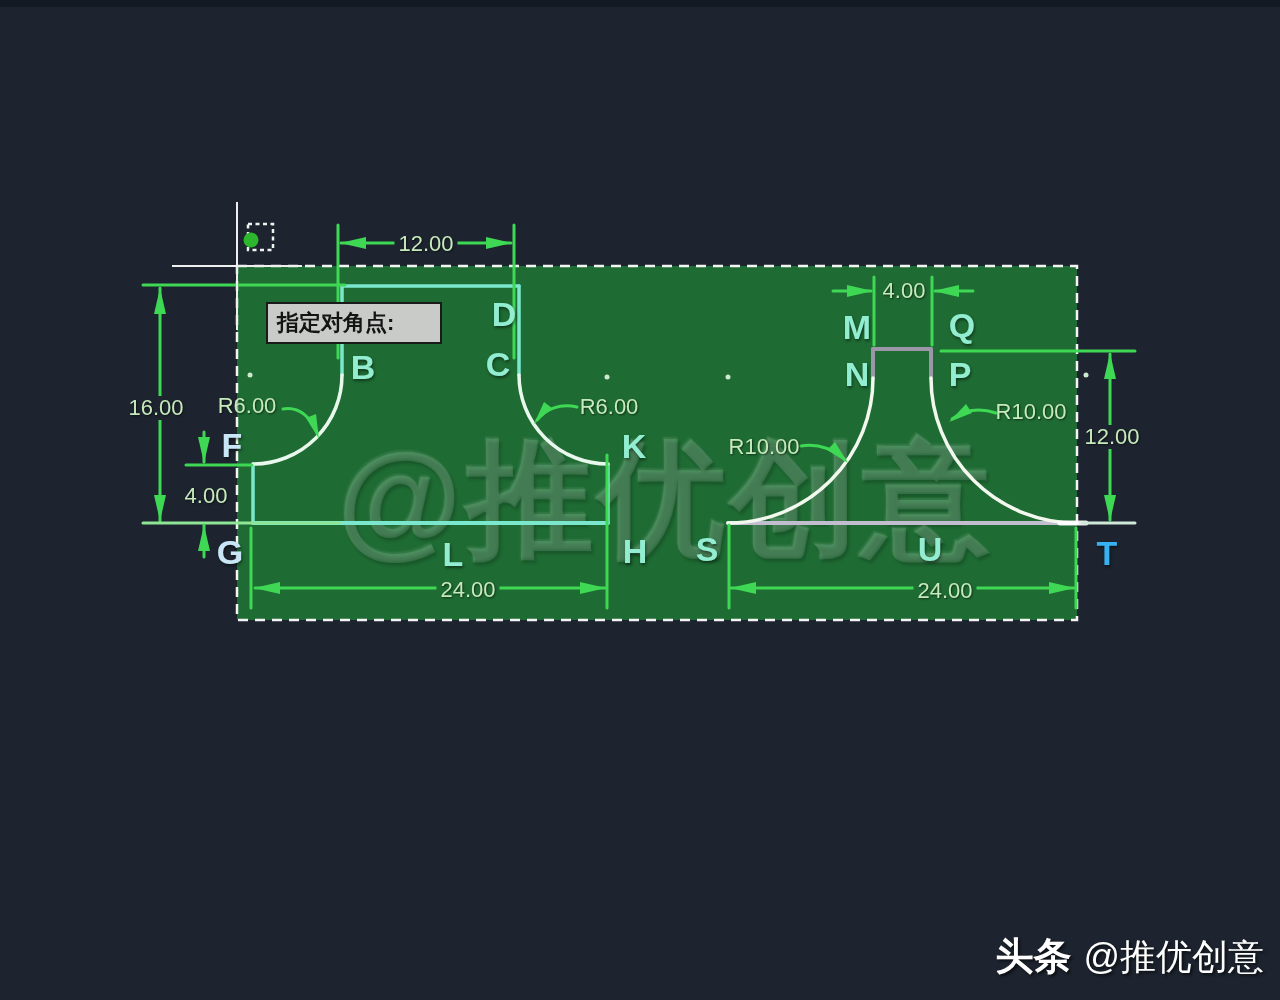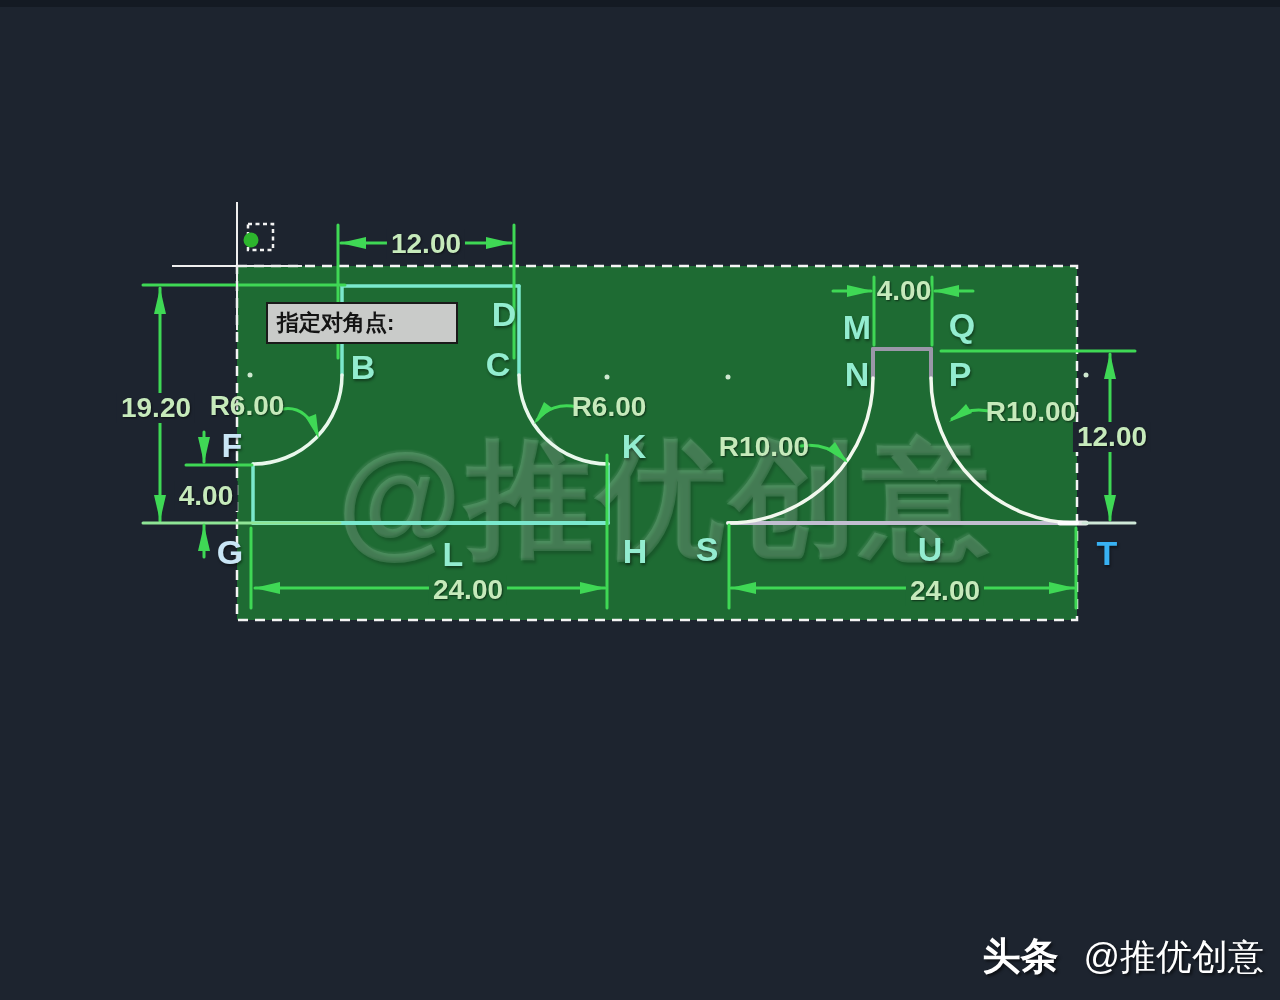--- a/index.html
+++ b/index.html
@@ -6,35 +6,35 @@
   #stage{position:relative;width:1280px;height:1000px;background:#1d242f;overflow:hidden;
          font-family:"Liberation Sans","DejaVu Sans",sans-serif;}
   #topband{position:absolute;left:0;top:0;width:1280px;height:7px;background:#141a23;}
   
   #selwin{position:absolute;left:237px;top:266px;width:840px;height:354px;background:#1e6b33;overflow:hidden;}
   #watermark{position:absolute;left:100px;top:148px;font-size:128px;font-weight:bold;letter-spacing:4px;
              white-space:nowrap;color:rgba(195,238,205,0.17);
              text-shadow:2px 3px 3px rgba(0,0,0,0.18),-1px -2px 2px rgba(255,255,255,0.10);}
   svg.overlay{position:absolute;left:0;top:0;pointer-events:none;}
   
-  .dim{position:absolute;transform:translate(-50%,-50%);font-size:28px;font-weight:bold;color:#c6eabb;
+  .dim{position:absolute;transform:translate(-50%,-50%);font-size:22px;font-weight:normal;color:#c6eabb;
        white-space:nowrap;text-shadow:1px 1px 2px rgba(0,0,0,0.55);line-height:1;padding:1px 4px;}
   .bg-navy{background:#1d242f;}
   .bg-green{background:#1e6b33;margin-left:40px;}
   
   .pt{position:absolute;transform:translate(-50%,-50%);font-size:34px;font-weight:bold;color:#93edd0;
       white-space:nowrap;text-shadow:1px 2px 3px rgba(0,0,0,0.45);line-height:1;}
   .pt-blue{color:#c9e6f6;}
   .pt-deepblue{color:#38b1f2;}
   
-  #tooltip{position:absolute;left:266px;top:302px;width:192px;height:42px;background:#c9cbc9;
+  #tooltip{position:absolute;left:266px;top:302px;width:176px;height:42px;background:#c9cbc9;
            border:2px solid #1a1a1a;color:#141414;font-size:22px;font-weight:bold;
            display:flex;align-items:center;padding-left:9px;box-sizing:border-box;white-space:nowrap;}
   
-  #footer{position:absolute;right:16px;top:931px;display:flex;align-items:baseline;gap:25px;color:#ffffff;
+  #footer{position:absolute;right:16px;top:931px;display:flex;align-items:baseline;gap:12px;color:#ffffff;
           text-shadow:2px 2px 3px rgba(0,0,0,0.6);white-space:nowrap;margin-left:12px;}
   #footer .brand{font-size:38px;font-weight:900;}
   #footer .handle{font-size:36px;font-weight:500;}
 </style>
 </head>
 <body>
 
 <div id="stage">
   <div id="topband"></div>
 
@@ -142,21 +142,21 @@
       <path d="M172,266 L302,266"></path>
         <path d="M237,202 L237,330"></path>
     </g>
     <g>
       <rect x="248" y="224" width="25" height="26" fill="none" stroke="#f2f2f2" stroke-width="2.5" stroke-dasharray="4 3.5"></rect>
       <circle cx="251" cy="240" r="7.5" fill="#2db52d"></circle>
     </g>
   </svg>
 
   <span class="dim bg-navy" style="left:426px;top:244px;">12.00</span>
-  <span class="dim bg-navy" style="left:156px;top:408px;">19.20</span>
+  <span class="dim bg-navy" style="left:156px;top:408px;">16.00</span>
   <span class="dim bg-navy" style="left:206px;top:496px;">4.00</span>
   <span class="dim bg-green" style="left:428px;top:590px;">24.00</span>
   <span class="dim bg-green" style="left:905px;top:591px;">24.00</span>
   <span class="dim" style="left:904px;top:291px;">4.00</span>
   <span class="dim bg-navy" style="left:1112px;top:437px;">12.00</span>
   <span class="dim" style="left:247px;top:406px;">R6.00</span>
   <span class="dim" style="left:609px;top:407px;">R6.00</span>
   <span class="dim" style="left:764px;top:447px;">R10.00</span>
   <span class="dim" style="left:1031px;top:412px;">R10.00</span>
 

